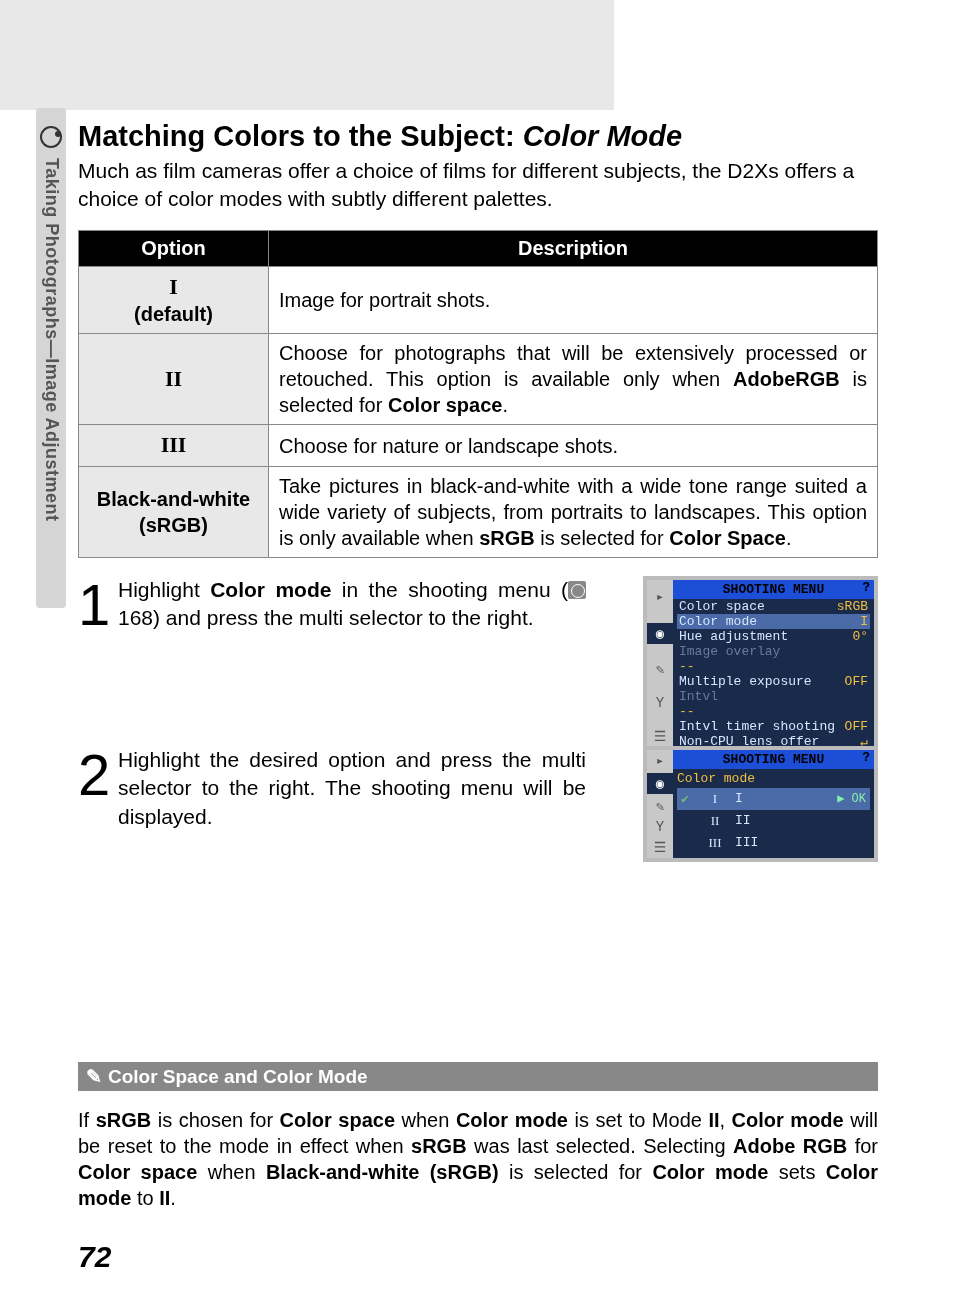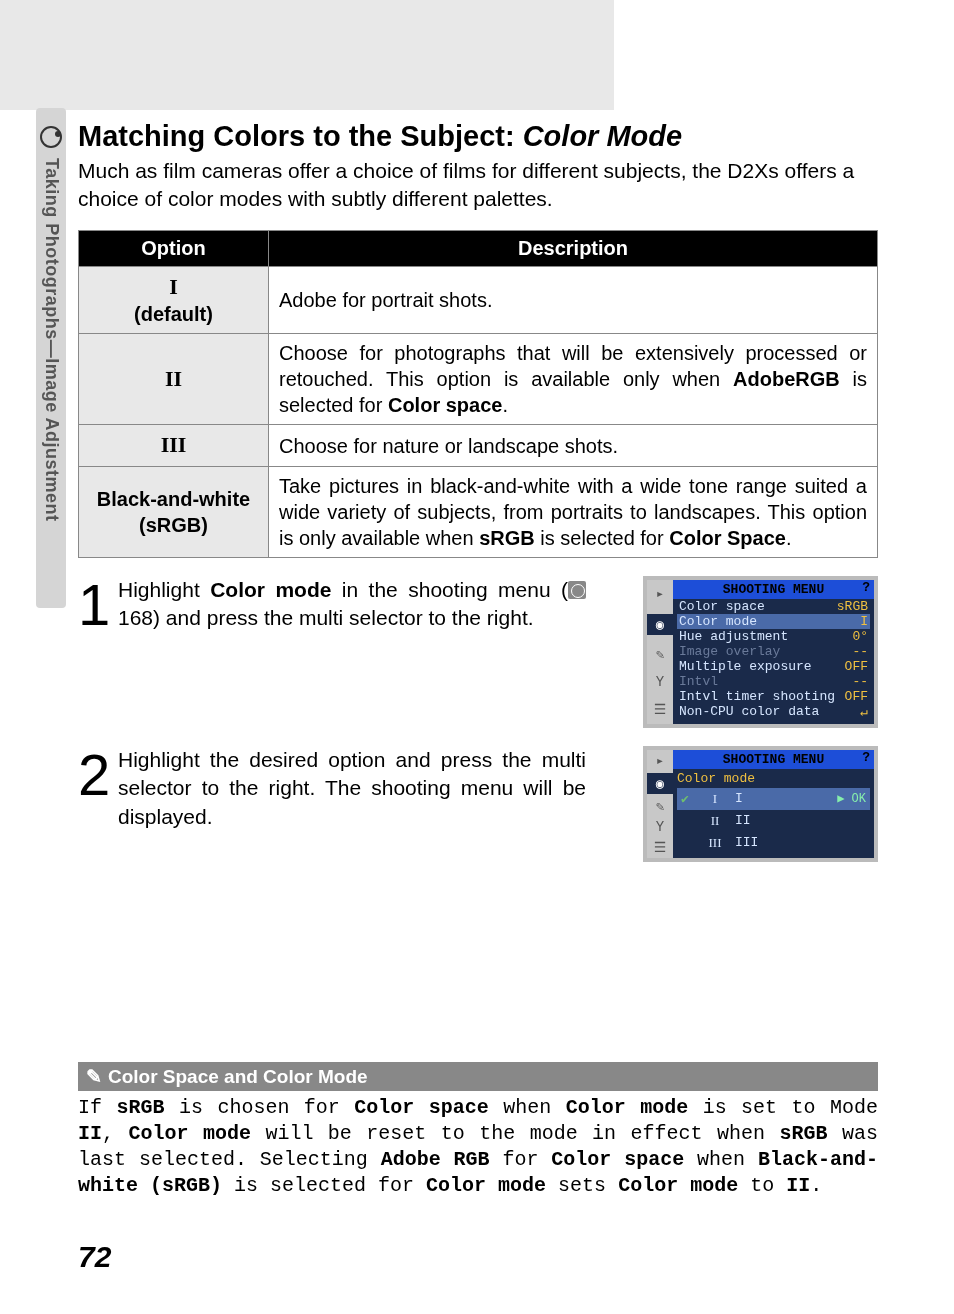--- a/index.html
+++ b/index.html
@@ -147,42 +147,41 @@
   .shhead {
     background:#1d4ed8; color:#000; text-align:center;
     font-weight:bold; margin-left:26px; padding:2px 0;
     position:relative; font-family: "Courier New", monospace;
   }
   .shhead .q { position:absolute; right:4px; top:0; font-weight:bold;}
   .shrows { margin-left:26px; padding: 0 4px 4px 4px;}
   .shrow { display:flex; justify-content:space-between; padding:0 2px; white-space:pre; }
   .shrow.hl { background:#4a6aa8; }
   .shrow .val { color:#f0c040; }
-  .shrow.dim { color:#6a7a9a; }
+  .shrow.dim { color:#6a7a9a;flex-direction:column; }
   .footer-note {
     position: absolute;
     left: 78px;
     top: 1062px;
     width: 800px;
   }
   .note-head {
     background: #888;
     color: #fff;
     font-weight: bold;
     font-size: 19px;
     padding: 3px 8px;
     display: flex;
     align-items: center;
   }
   .note-body {
     font-size: 20px;
     line-height: 1.3;
     text-align: justify;
-    padding-top: 4px;
-    font-family: Liberation Mono, monospace;
+    padding-top: 16px;
   }
   .pagenum {
     position: absolute;
     left: 78px;
     bottom: 40px;
     font-size: 30px;
     font-weight: bold;
     font-style: italic;
   }
   .screens-wrap {
@@ -221,21 +220,21 @@
   <table class="opt">
     <thead>
       <tr>
         <th>Option</th>
         <th>Description</th>
       </tr>
     </thead>
     <tbody id="opt-body">
         <tr>
           <td class="optcell"><span class="roman">I</span><br>(default)</td>
-          <td>Adobe for portrait shots.</td>
+          <td>Image for portrait shots.</td>
         </tr>
         <tr>
           <td class="optcell"><span class="roman">II</span></td>
           <td>Choose for photographs that will be extensively processed or retouched.  This option is available only when <b>AdobeRGB</b> is selected for <b>Color space</b>.</td>
         </tr>
         <tr>
           <td class="optcell"><span class="roman">III</span></td>
           <td>Choose for nature or landscape shots.</td>
         </tr>
         <tr>
@@ -262,21 +261,21 @@
           </div>
           <div class="shhead"><span>SHOOTING MENU</span><span class="q">?</span></div>
           <div class="shrows" id="screen1rows">
               <div class="shrow "><span>Color space</span><span class="val">sRGB</span></div>
               <div class="shrow hl"><span>Color mode</span><span class="val">I</span></div>
               <div class="shrow "><span>Hue adjustment</span><span class="val">0°</span></div>
               <div class="shrow dim"><span>Image overlay</span><span class="val">--</span></div>
               <div class="shrow "><span>Multiple exposure</span><span class="val">OFF</span></div>
               <div class="shrow dim"><span>Intvl</span><span class="val">--</span></div>
               <div class="shrow "><span>Intvl timer shooting</span><span class="val">OFF</span></div>
-              <div class="shrow "><span>Non-CPU color data</span><span class="val">↵</span></div>
+              <div class="shrow "><span>Non-CPU lens offer</span><span class="val">↵</span></div>
             </div>
         </div>
       </div>
     </div>
 
     <div class="step-row">
       <div class="step">
         <div class="stepnum">2</div>
         <div class="steptext" id="step2text">Highlight the desired option and press the multi selector to the right.  The shooting menu will be displayed.</div>
       </div>

